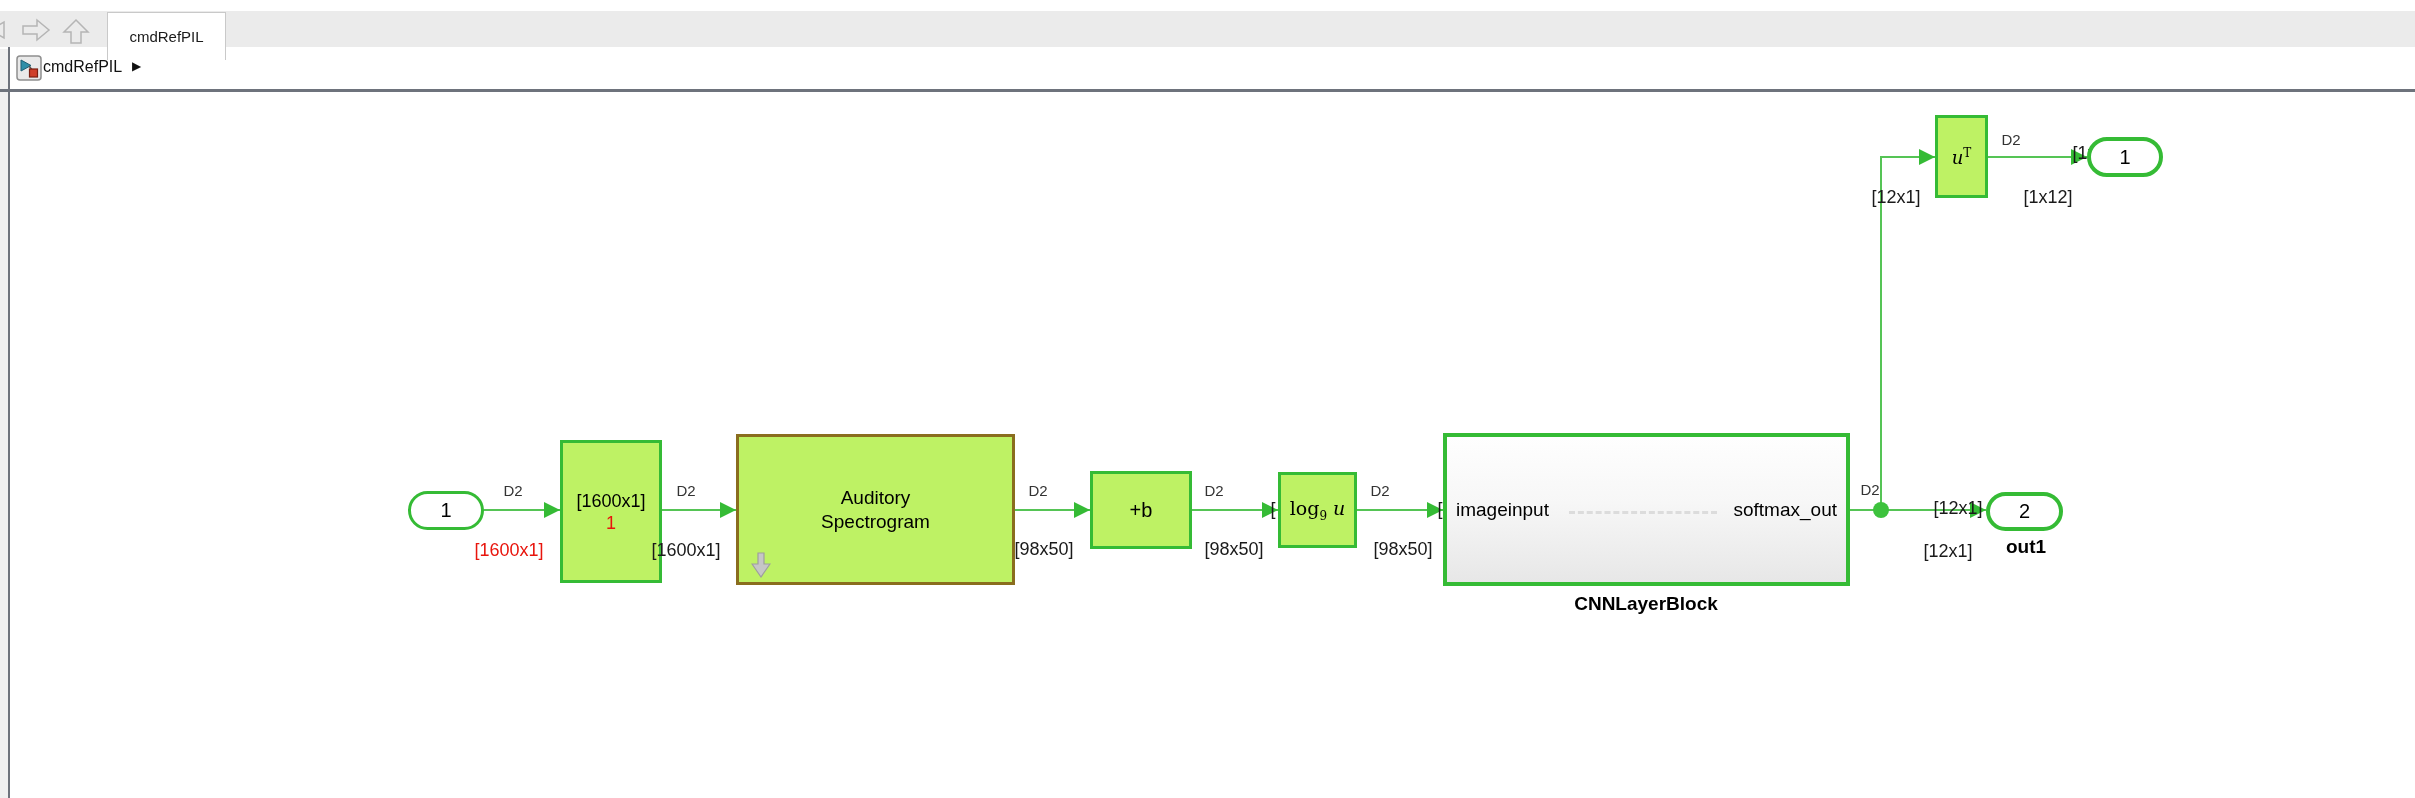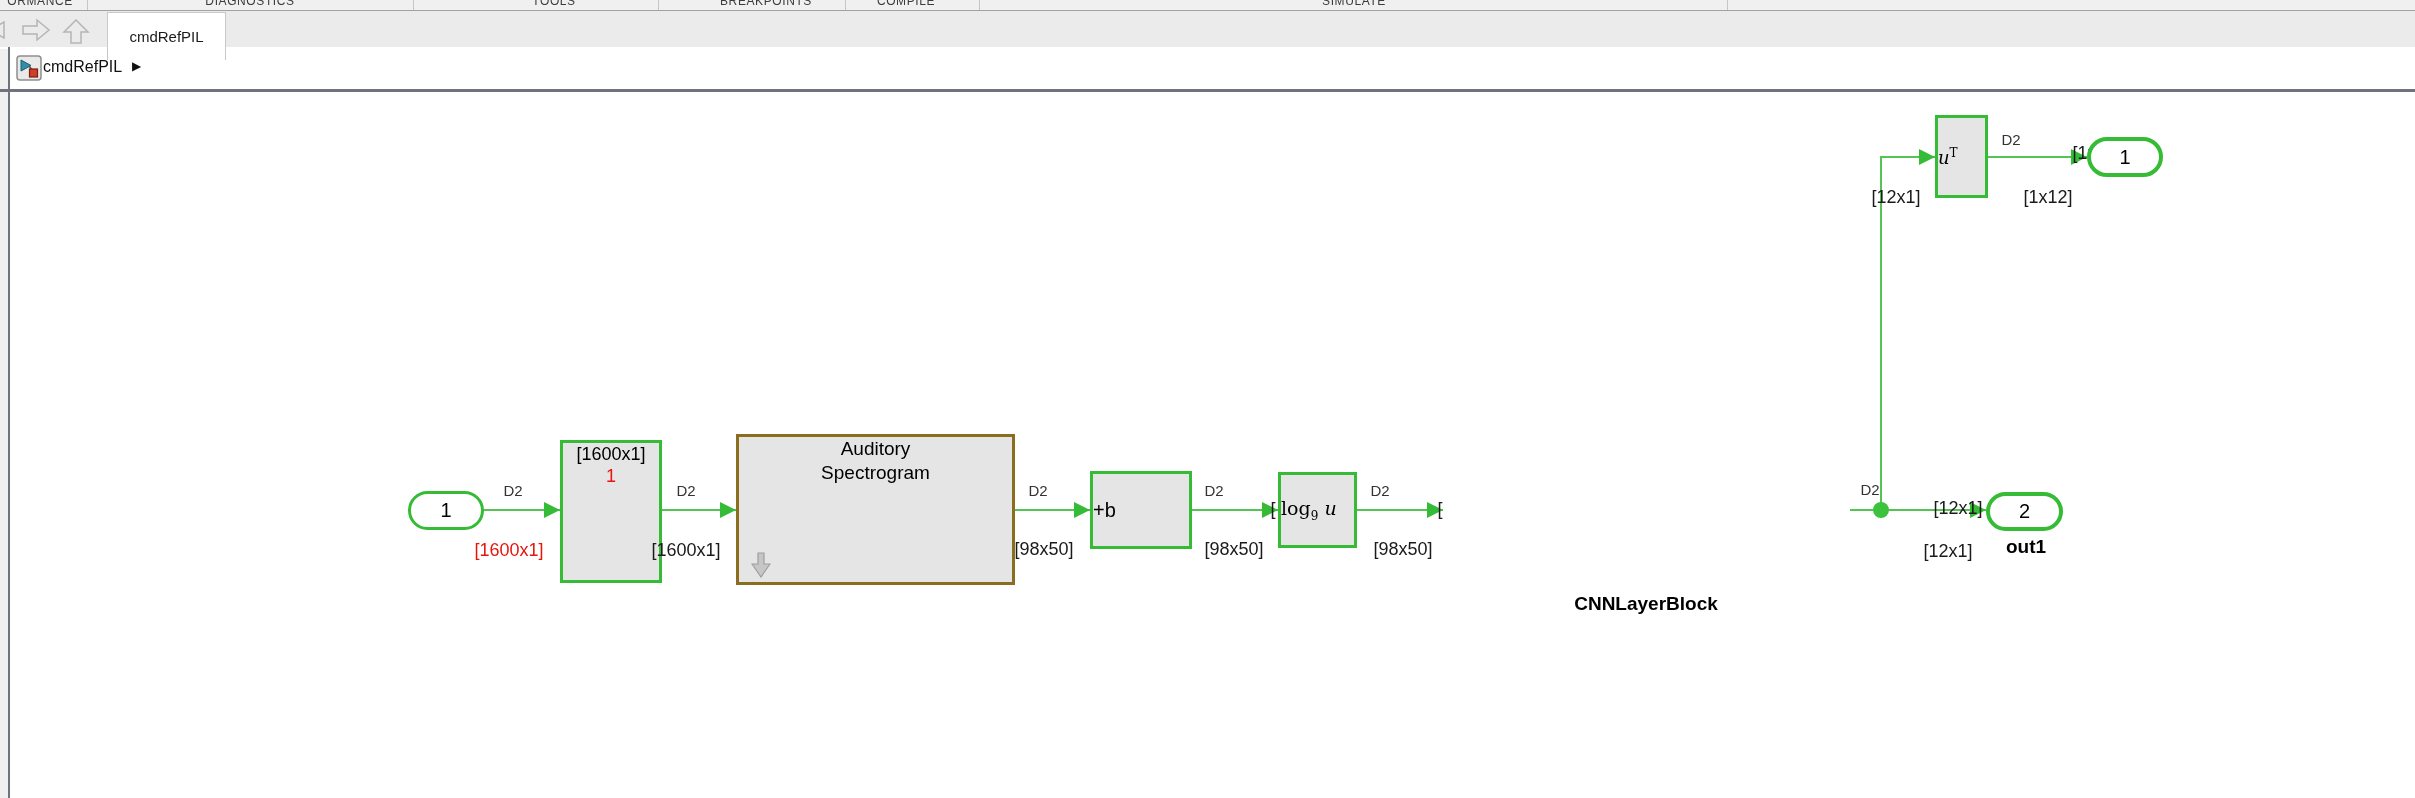--- a/index.html
+++ b/index.html
@@ -35,22 +35,22 @@
   #canvas{position:absolute;left:10px;top:92px;width:2405px;height:706px;background:#ffffff;}
   
 
   .wire{position:absolute;background:#55c455;}
   .wire.h{height:2px;}
   .wire.v{width:2px;}
   .arrowhead{position:absolute;width:0;height:0;border-top:8px solid transparent;
              border-bottom:8px solid transparent;border-left:16px solid #35bb35;}
   .branch-dot{position:absolute;width:16px;height:16px;border-radius:50%;background:#3dc23d;}
 
-  .blk{position:absolute;background:#e5e5e5;border:3px solid #35bb35;box-sizing:border-box;
-       display:flex;align-items:center;justify-content:flex-start;color:#000;}
+  .blk{position:absolute;background:#bef264;border:3px solid #35bb35;box-sizing:border-box;
+       display:flex;align-items:center;justify-content:center;color:#000;}
   .blk.brown{border-color:#8a6d1e;}
   .port{position:absolute;border:4px solid #35bb35;border-radius:22px;background:#fff;
         box-sizing:border-box;display:flex;align-items:center;justify-content:center;
         font-size:20px;color:#000;}
 
   .siglab{position:absolute;font-size:15px;color:#333;transform:translateX(-50%);white-space:nowrap;}
   .dimlab{position:absolute;font-size:18px;color:#1a1a1a;transform:translateX(-50%);white-space:nowrap;margin-top:23px;}
   .dimlab.red{color:#e8150d;}
   .blockcap{position:absolute;font-size:19px;color:#000;transform:translateX(-50%);white-space:nowrap;font-weight:bold;}
 
@@ -66,34 +66,20 @@
   #reshape-block{flex-direction:column;font-size:18px;line-height:22px;}
   #auditory-block{flex-direction:column;font-size:19px;line-height:24px;}
   #bias-block{font-size:20px;}
   #down-arrow{position:absolute;left:12px;bottom:4px;}
 </style>
 </head>
 <body>
 
 <div id="app">
 
-  <div id="ribbon">
-    <span class="ribbon-label" style="left:40px">ORMANCE</span>
-    <span class="ribbon-label" style="left:250px">DIAGNOSTICS</span>
-    <span class="ribbon-label" style="left:554px">TOOLS</span>
-    <span class="ribbon-label" style="left:766px">BREAKPOINTS</span>
-    <span class="ribbon-label" style="left:906px">COMPILE</span>
-    <span class="ribbon-label" style="left:1354px">SIMULATE</span>
-    <div class="ribbon-sep" style="left:87px"></div>
-    <div class="ribbon-sep" style="left:413px"></div>
-    <div class="ribbon-sep" style="left:658px"></div>
-    <div class="ribbon-sep" style="left:845px"></div>
-    <div class="ribbon-sep" style="left:979px"></div>
-    <div class="ribbon-sep" style="left:1727px"></div>
-  </div>
 
   <div id="tabbar">
     <svg class="nav-ico" style="left:-14px" width="20" height="24" viewBox="0 0 20 24">
       <polygon points="18,4 18,20 4,12" fill="#ebebeb" stroke="#b5b5b5" stroke-width="1.5"></polygon>
     </svg>
     <svg class="nav-ico" style="left:20px" width="32" height="24" viewBox="0 0 32 24">
       <polygon points="3,8 17,8 17,2 29,12 17,22 17,16 3,16" fill="#ebebeb" stroke="#b5b5b5" stroke-width="1.5"></polygon>
     </svg>
     <svg class="nav-ico" style="left:62px" width="28" height="26" viewBox="0 0 28 26">
       <polygon points="14,2 26,14 19,14 19,25 9,25 9,14 2,14" fill="#ebebeb" stroke="#b5b5b5" stroke-width="1.5"></polygon>
@@ -161,20 +147,25 @@
     </div>
 
     <div class="blk" id="bias-block" style="left:1080px;top:379px;width:102px;height:78px">
       <span>+b</span>
     </div>
 
     <div class="blk" style="left:1268px;top:380px;width:79px;height:76px">
       <span class="math"><span>log</span><sub>9</sub>&nbsp;<i>u</i></span>
     </div>
 
+    <div class="blk" id="cnn-block" style="left:1433px;top:341px;width:407px;height:153px">
+      <span>imageinput</span>
+      <div id="cnn-dashes"></div>
+      <span>softmax_out</span>
+    </div>
     <span class="blockcap" style="left:1636px;top:501px">CNNLayerBlock</span>
 
     <div class="blk" style="left:1925px;top:23px;width:53px;height:83px">
       <span class="math" style="font-size:18px"><i>u</i><sup>T</sup></span>
     </div>
 
     <div class="port" style="left:2077px;top:45px;width:76px;height:40px">
       <span>1</span>
     </div>
 

